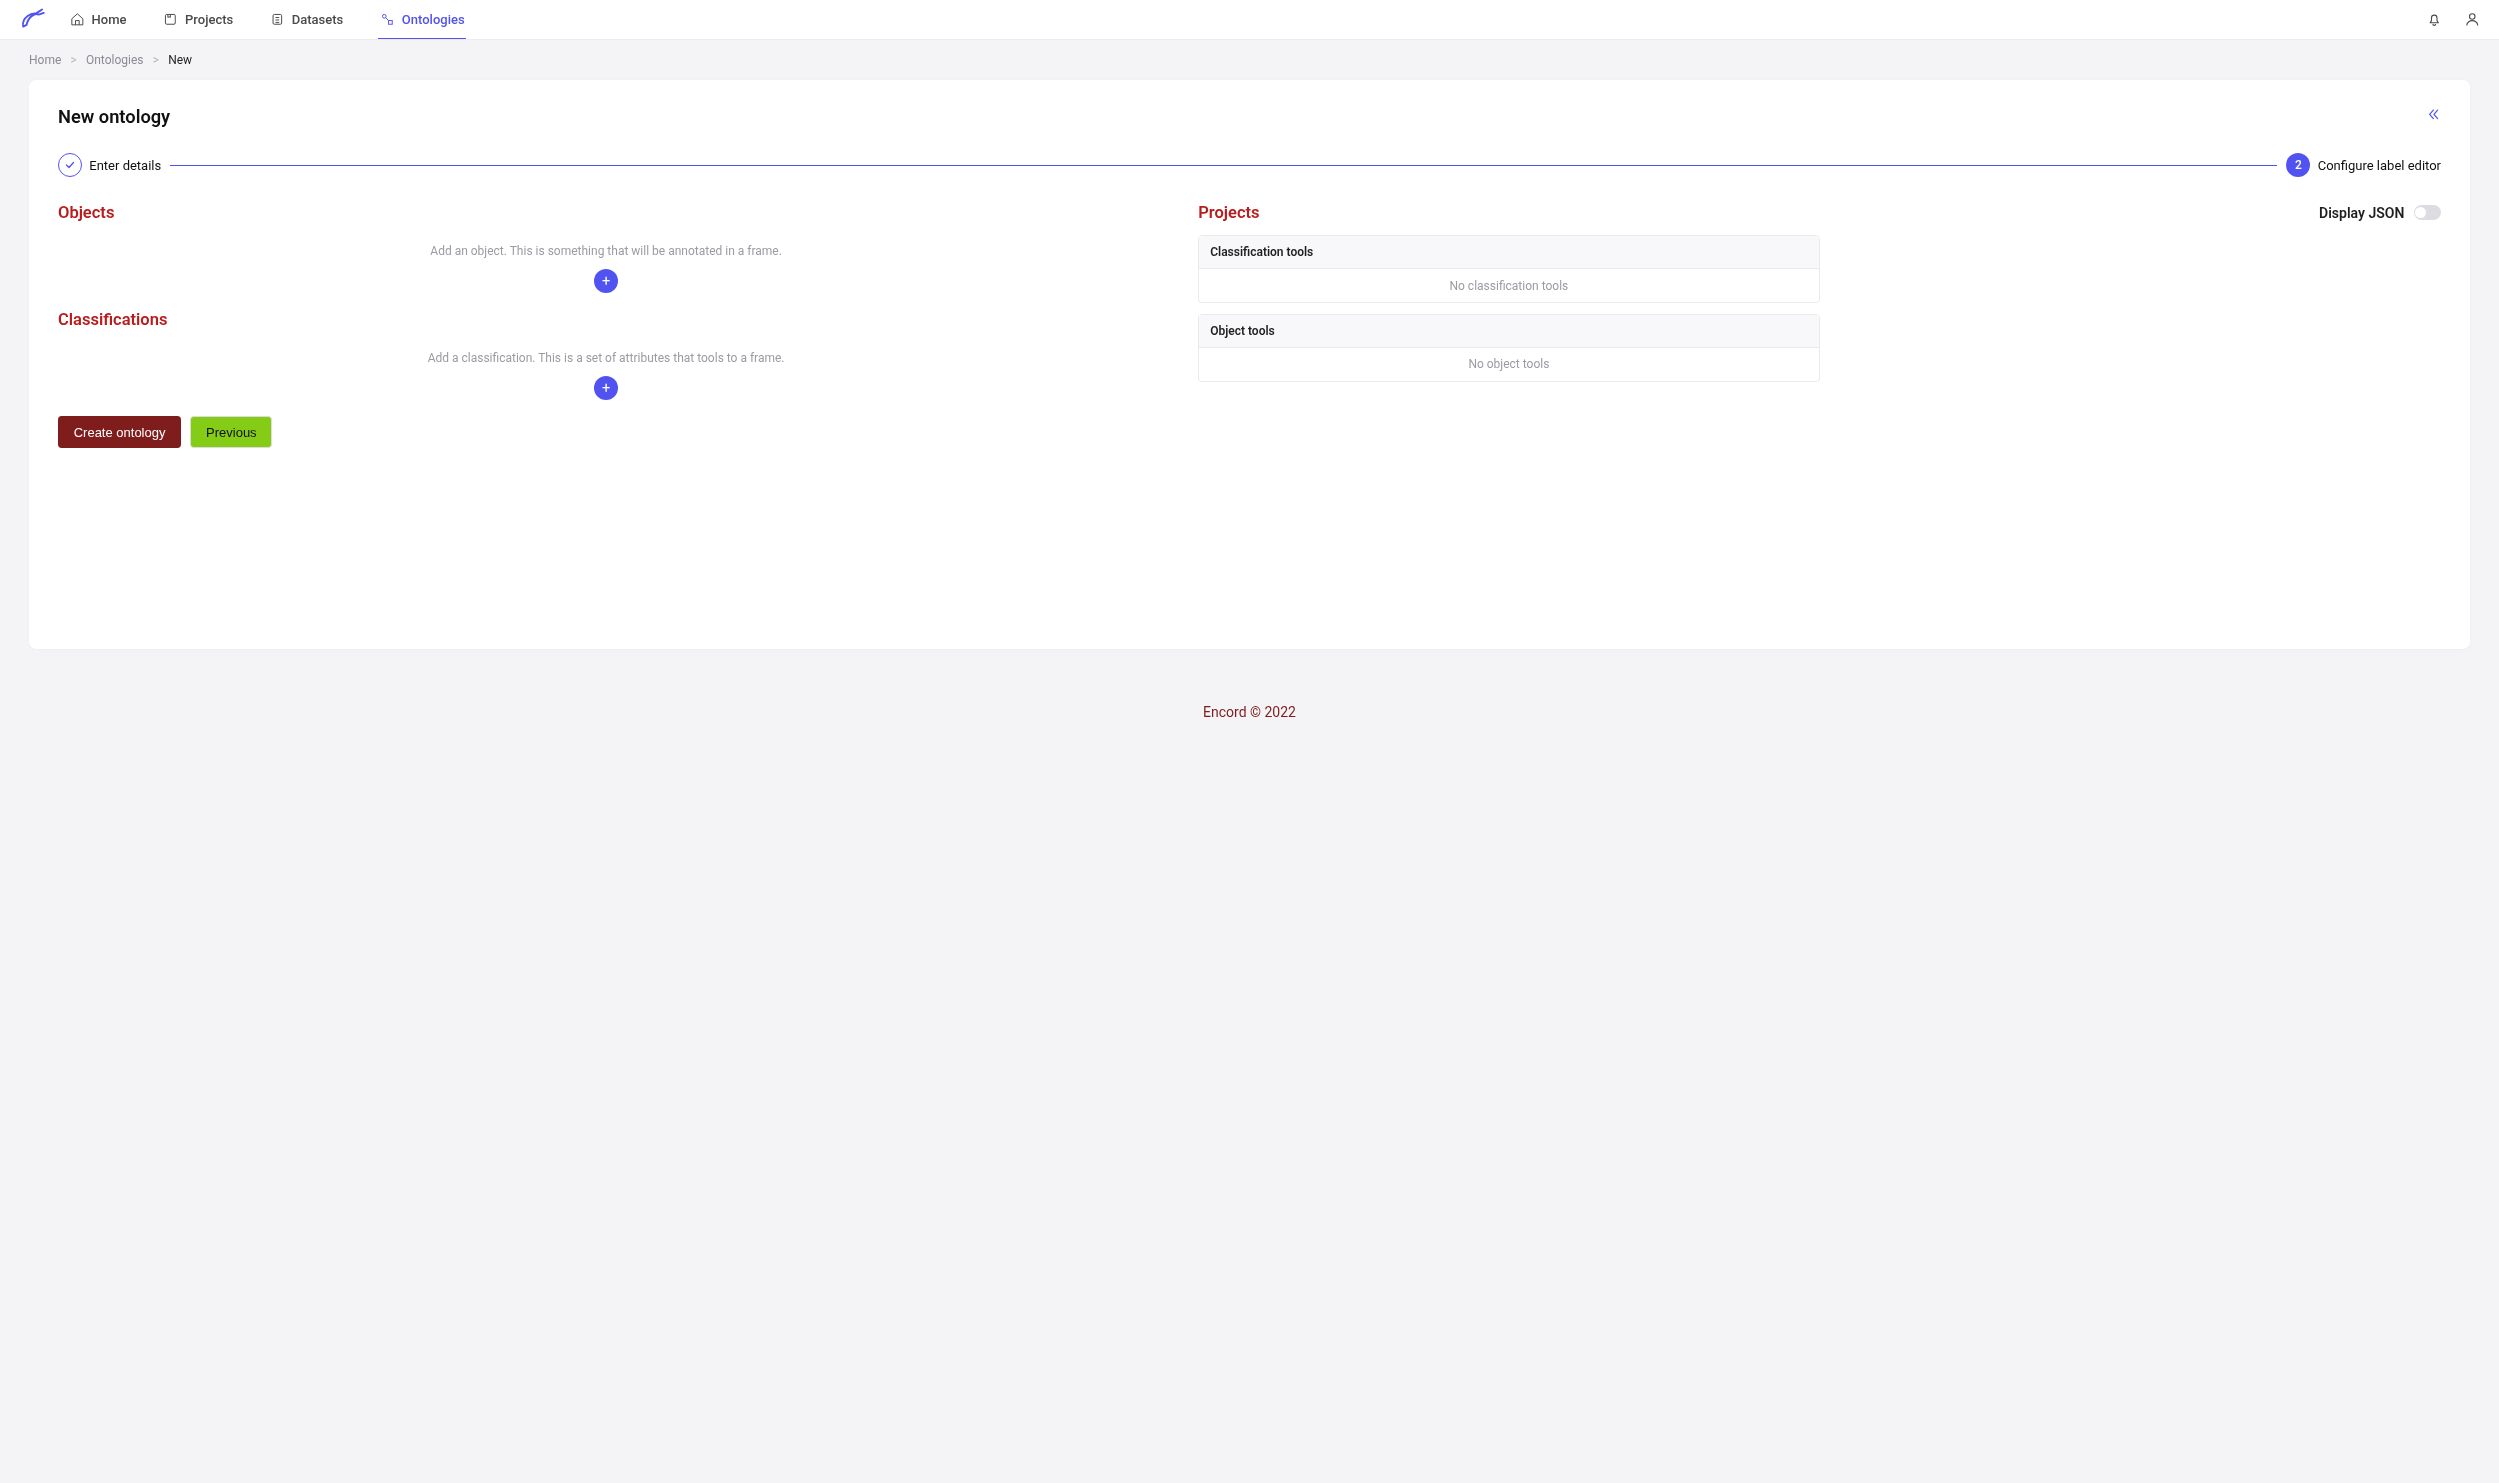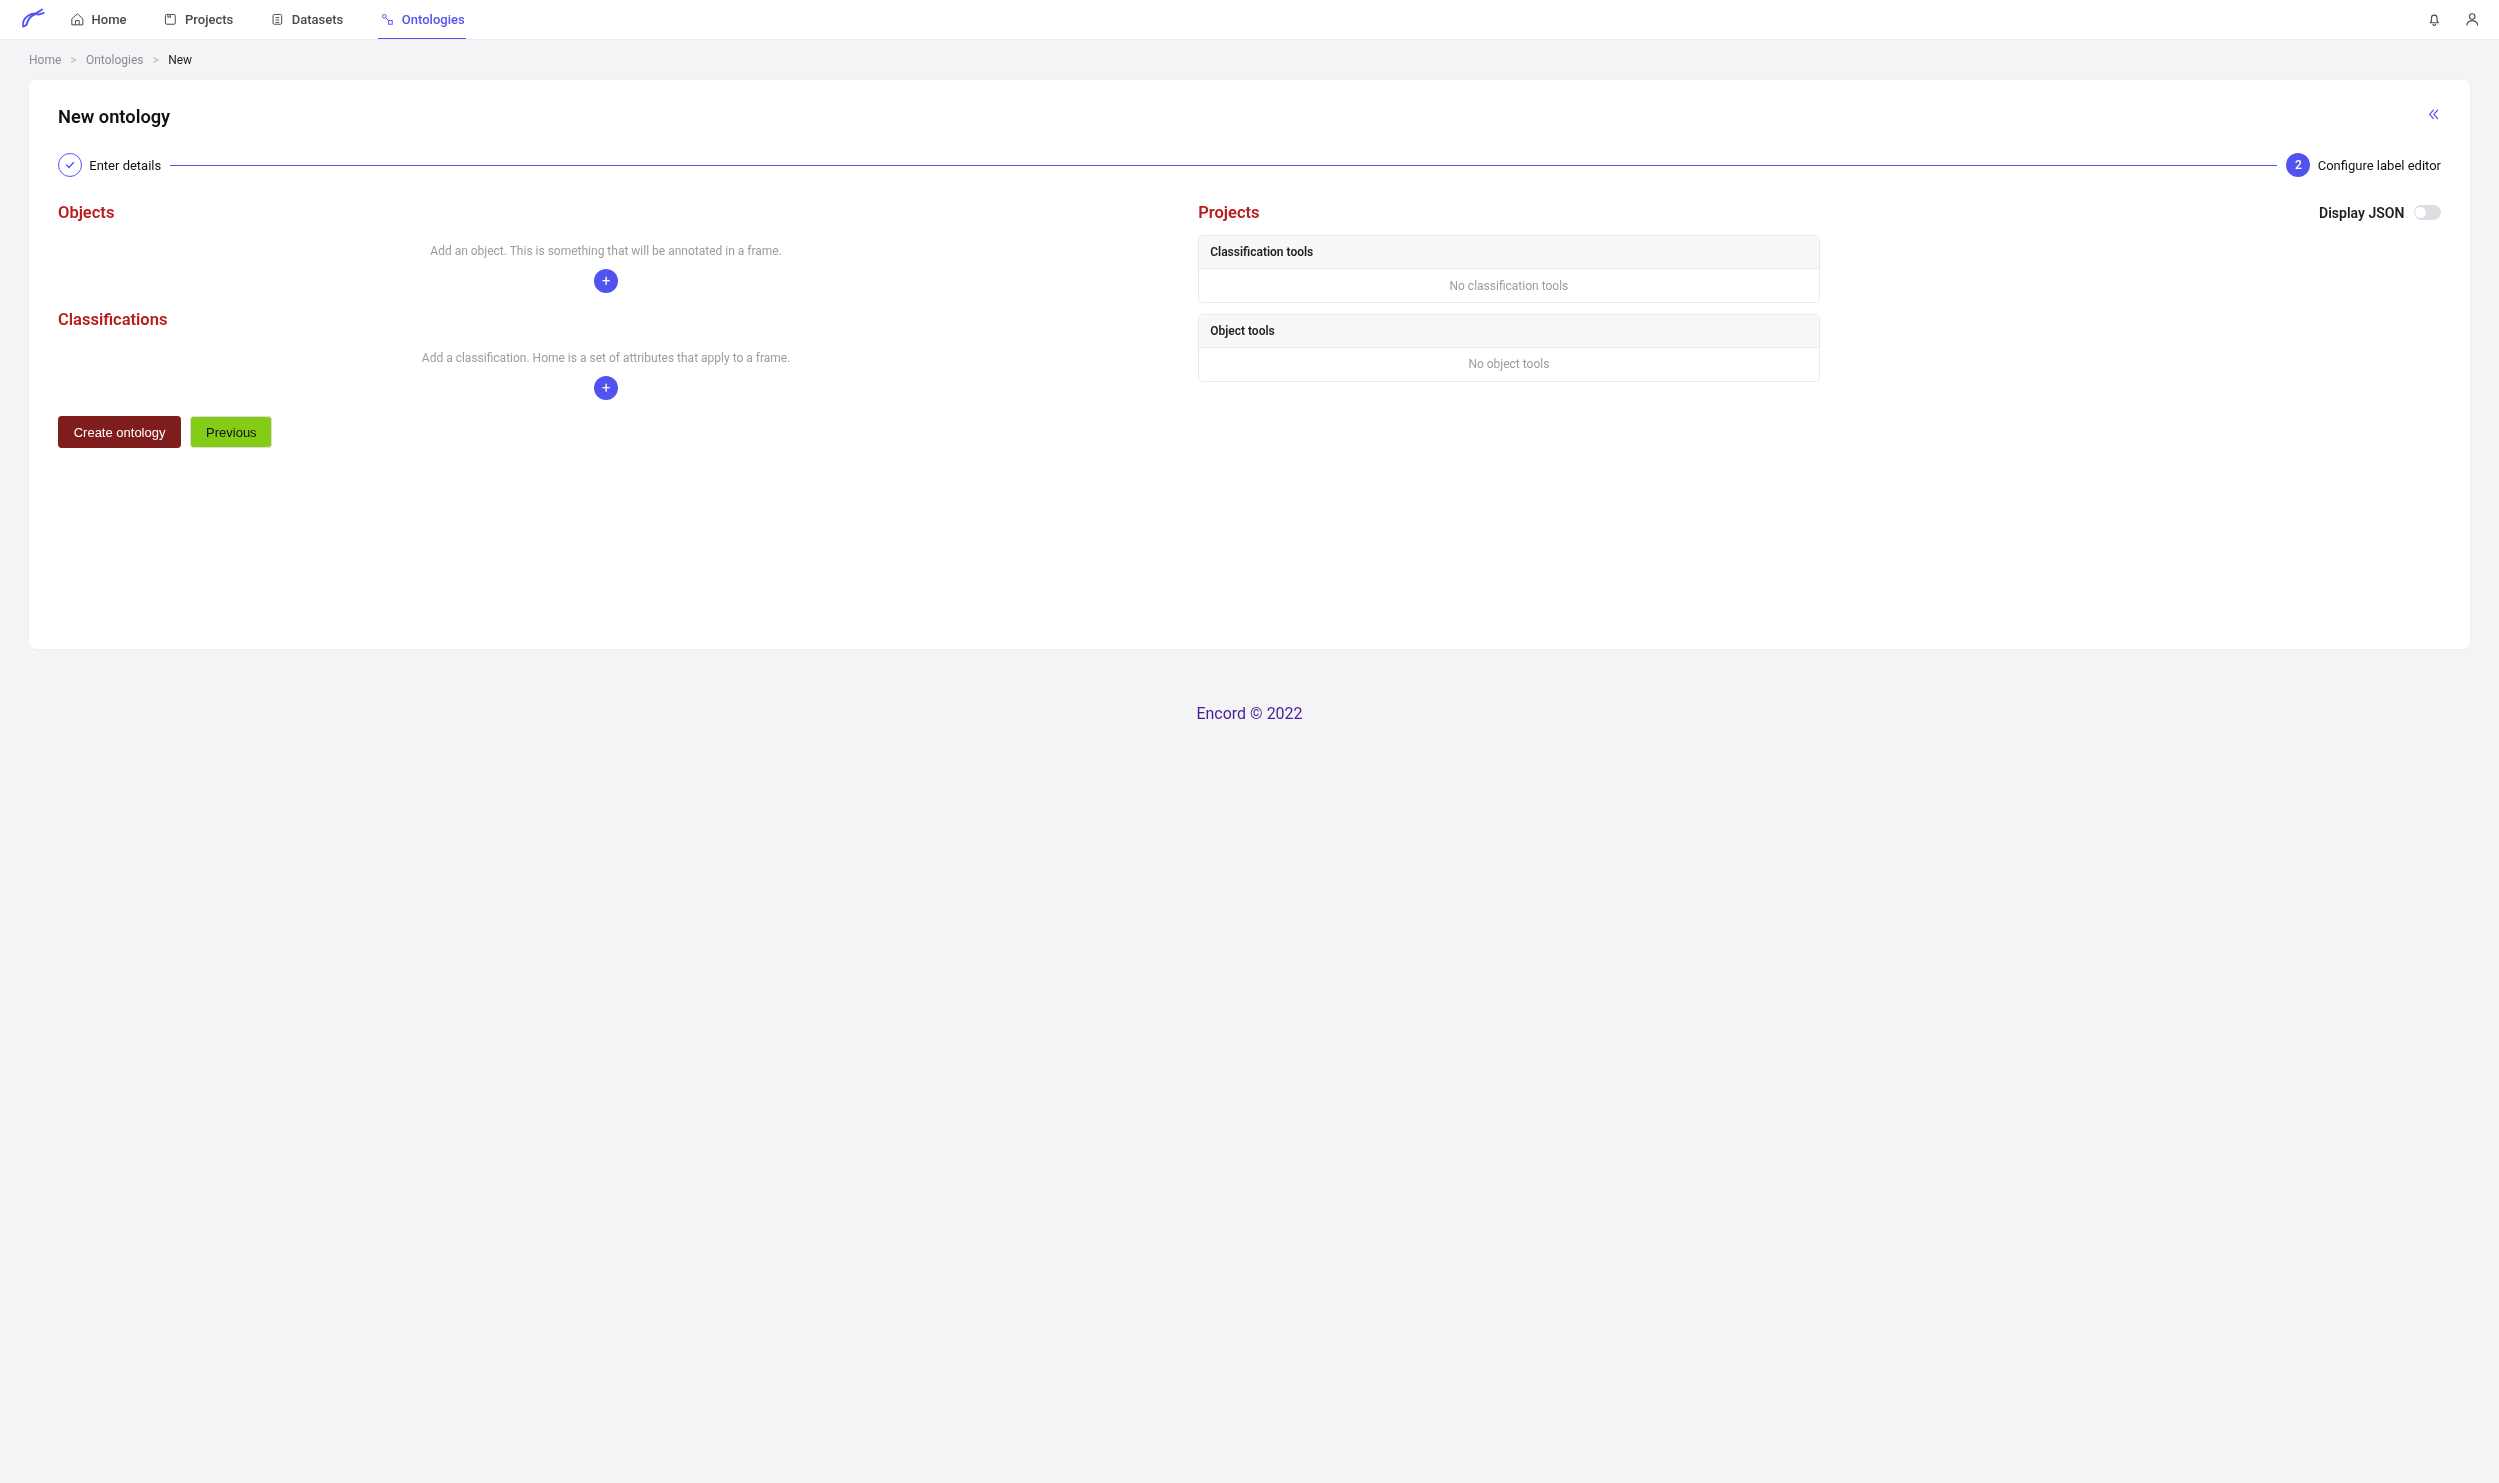--- a/index.html
+++ b/index.html
@@ -240,22 +240,22 @@
   color: #fff;
 }
 .btn-secondary {
   background: #84cc16;
   color: #111;
   border: 0.9px solid #dcdce2;
 }
 
 .footer {
   text-align: center;
-  color: #4c1d95;
-  font-size: 16px;
+  color: #7f1d1d;
+  font-size: 14px;
   padding: 55px 0 18.3px;
 }
 </style>
 </head>
 <body>
 
 <div class="topbar" data-interactable="false">
   <div class="logo" data-interactable="true">
     <svg viewBox="0 0 32 32" data-interactable="false">
         <path d="M6 24 C4 14 16 6 24 10 C20 8 12 12 10 22 L6 24 M22 8 L28 4 M24 10 L30 8" stroke="#5153f1" stroke-width="2.2" fill="none" stroke-linecap="round"></path>
@@ -340,21 +340,21 @@
     <div class="left-col" data-interactable="false">
       <div class="section-title" data-interactable="false">Objects</div>
       <div class="hint" data-interactable="false">Add an object. This is something that will be annotated in a frame.</div>
       <div class="add-btn-wrap">
         <div class="add-btn" data-interactable="true">
           <span data-interactable="false">+</span>
         </div>
       </div>
 
       <div class="section-title" data-interactable="false">Classifications</div>
-      <div class="hint" data-interactable="false">Add a classification. Home is a set of attributes that apply to a frame.</div>
+      <div class="hint" data-interactable="false">Add a classification. This is a set of attributes that tools to a frame.</div>
       <div class="add-btn-wrap">
         <div class="add-btn" data-interactable="true">
           <span data-interactable="false">+</span>
         </div>
       </div>
 
       <div class="actions" data-interactable="false">
         <button class="btn btn-primary" data-interactable="true">Create ontology</button>
         <button class="btn btn-secondary" data-interactable="true">Previous</button>
       </div>

